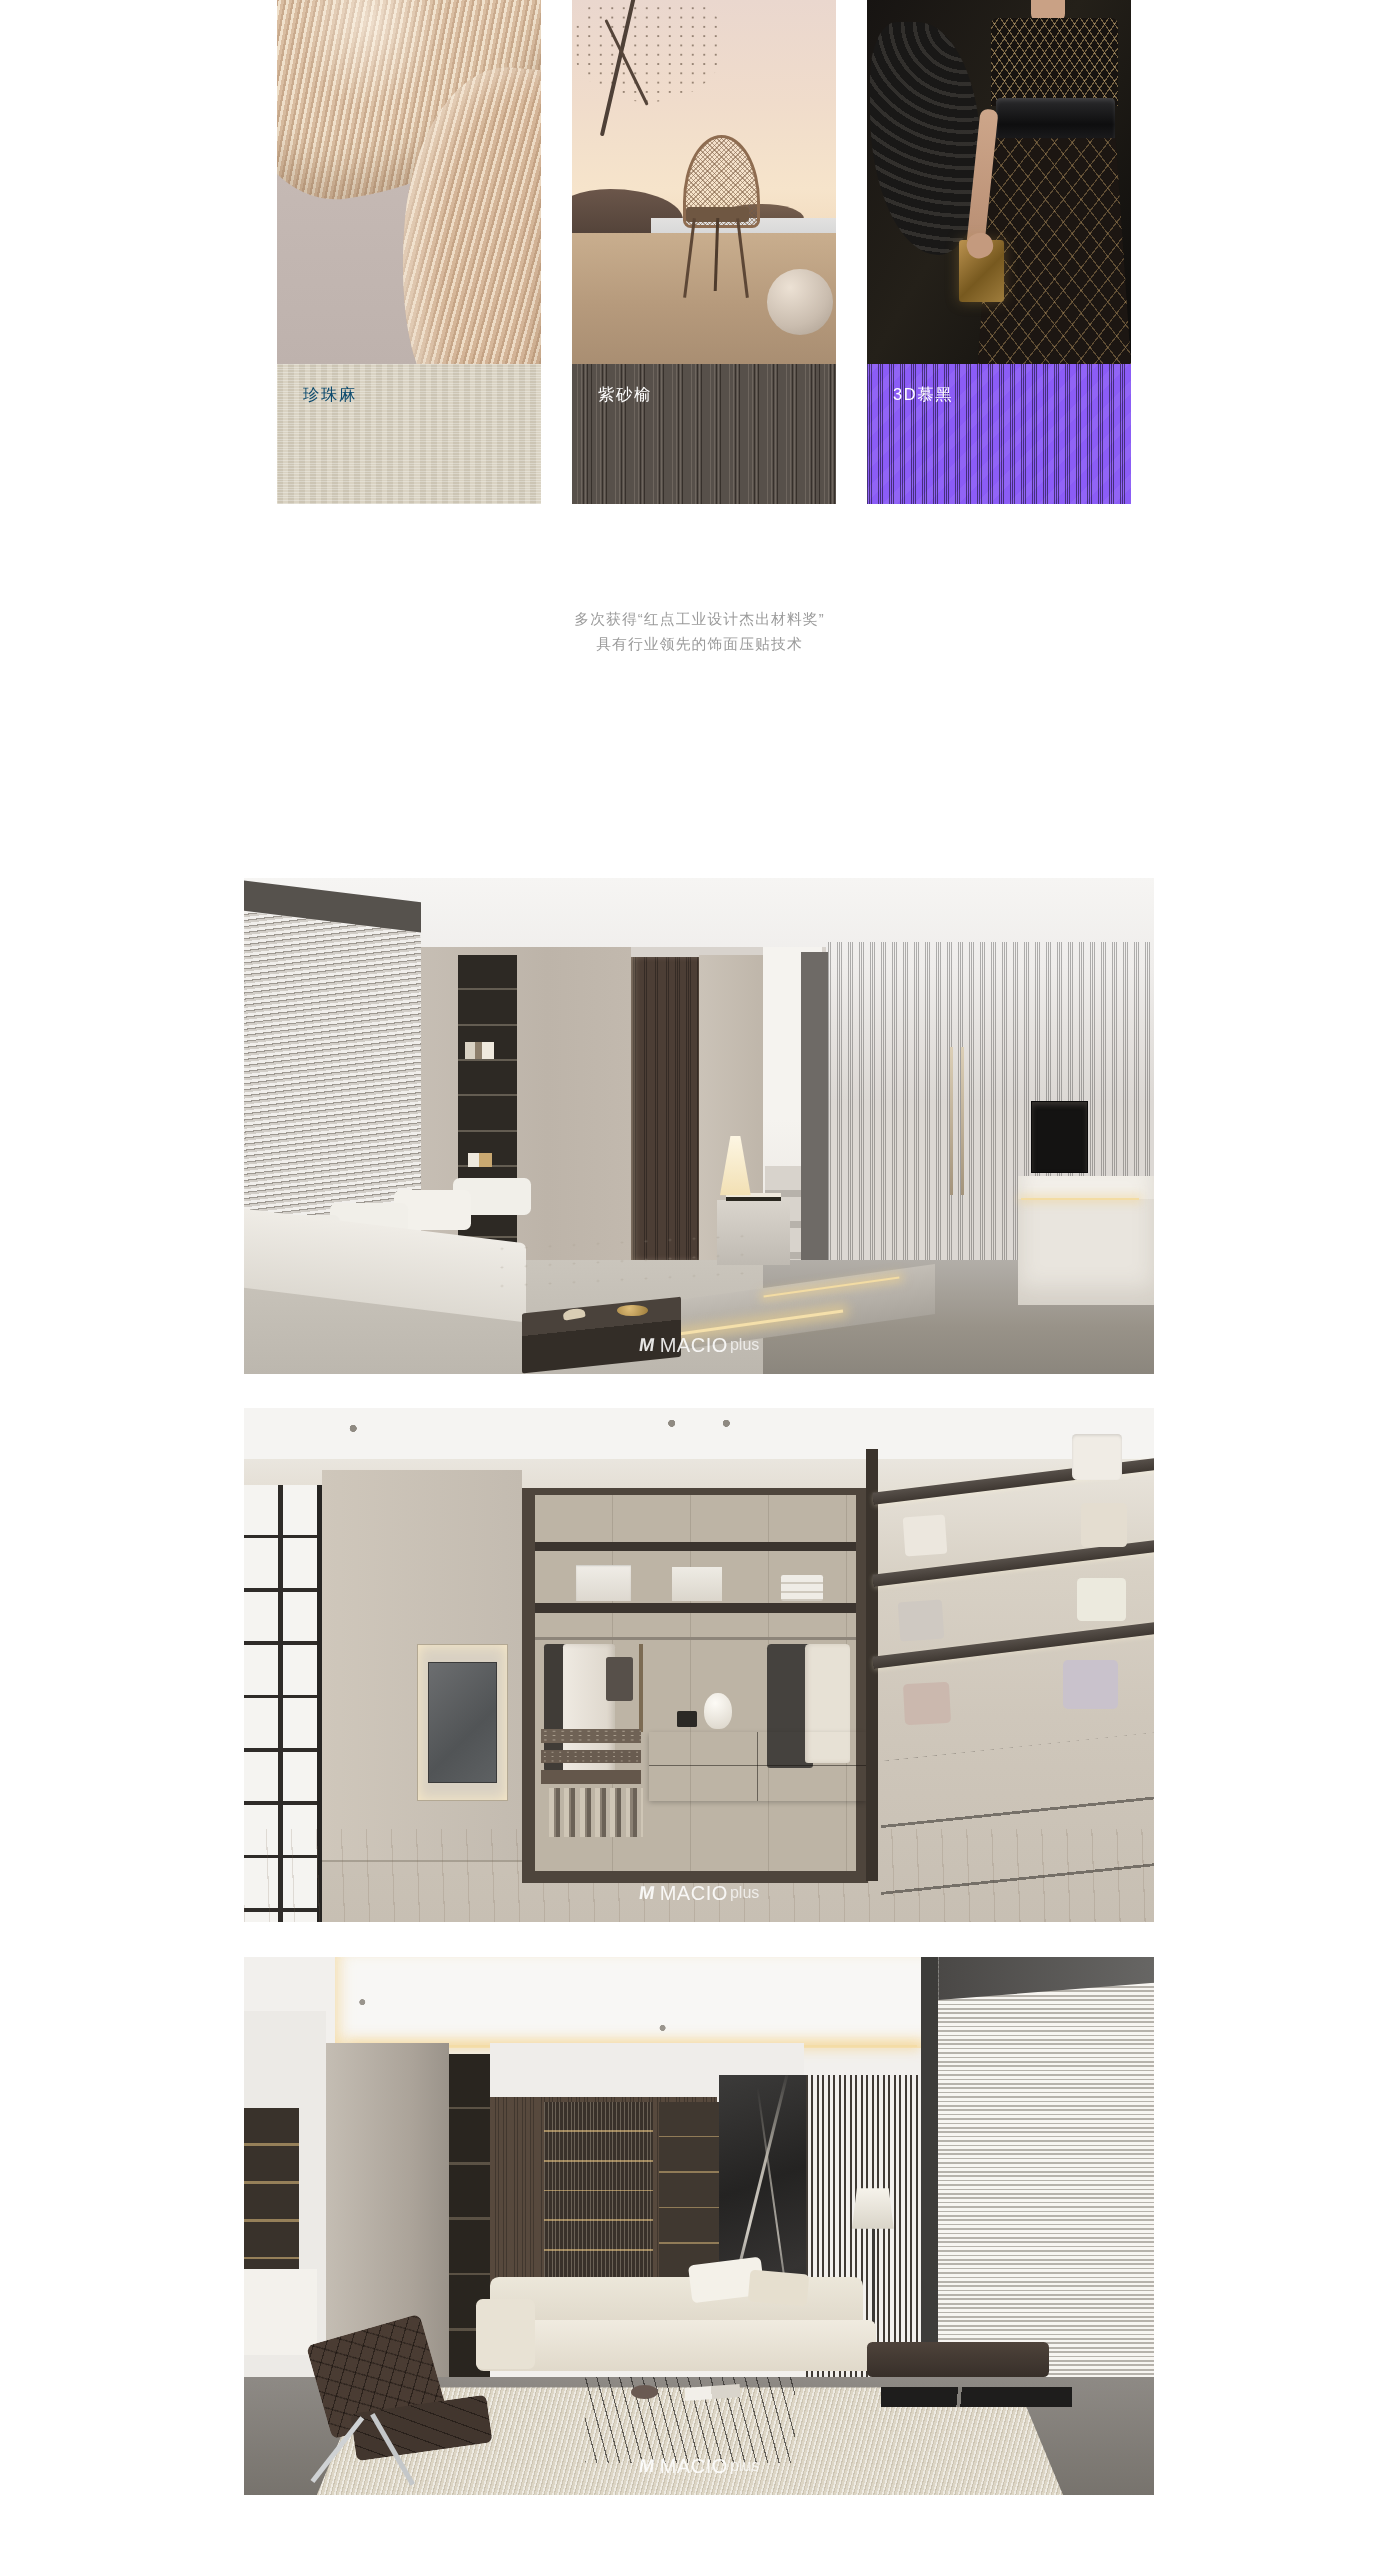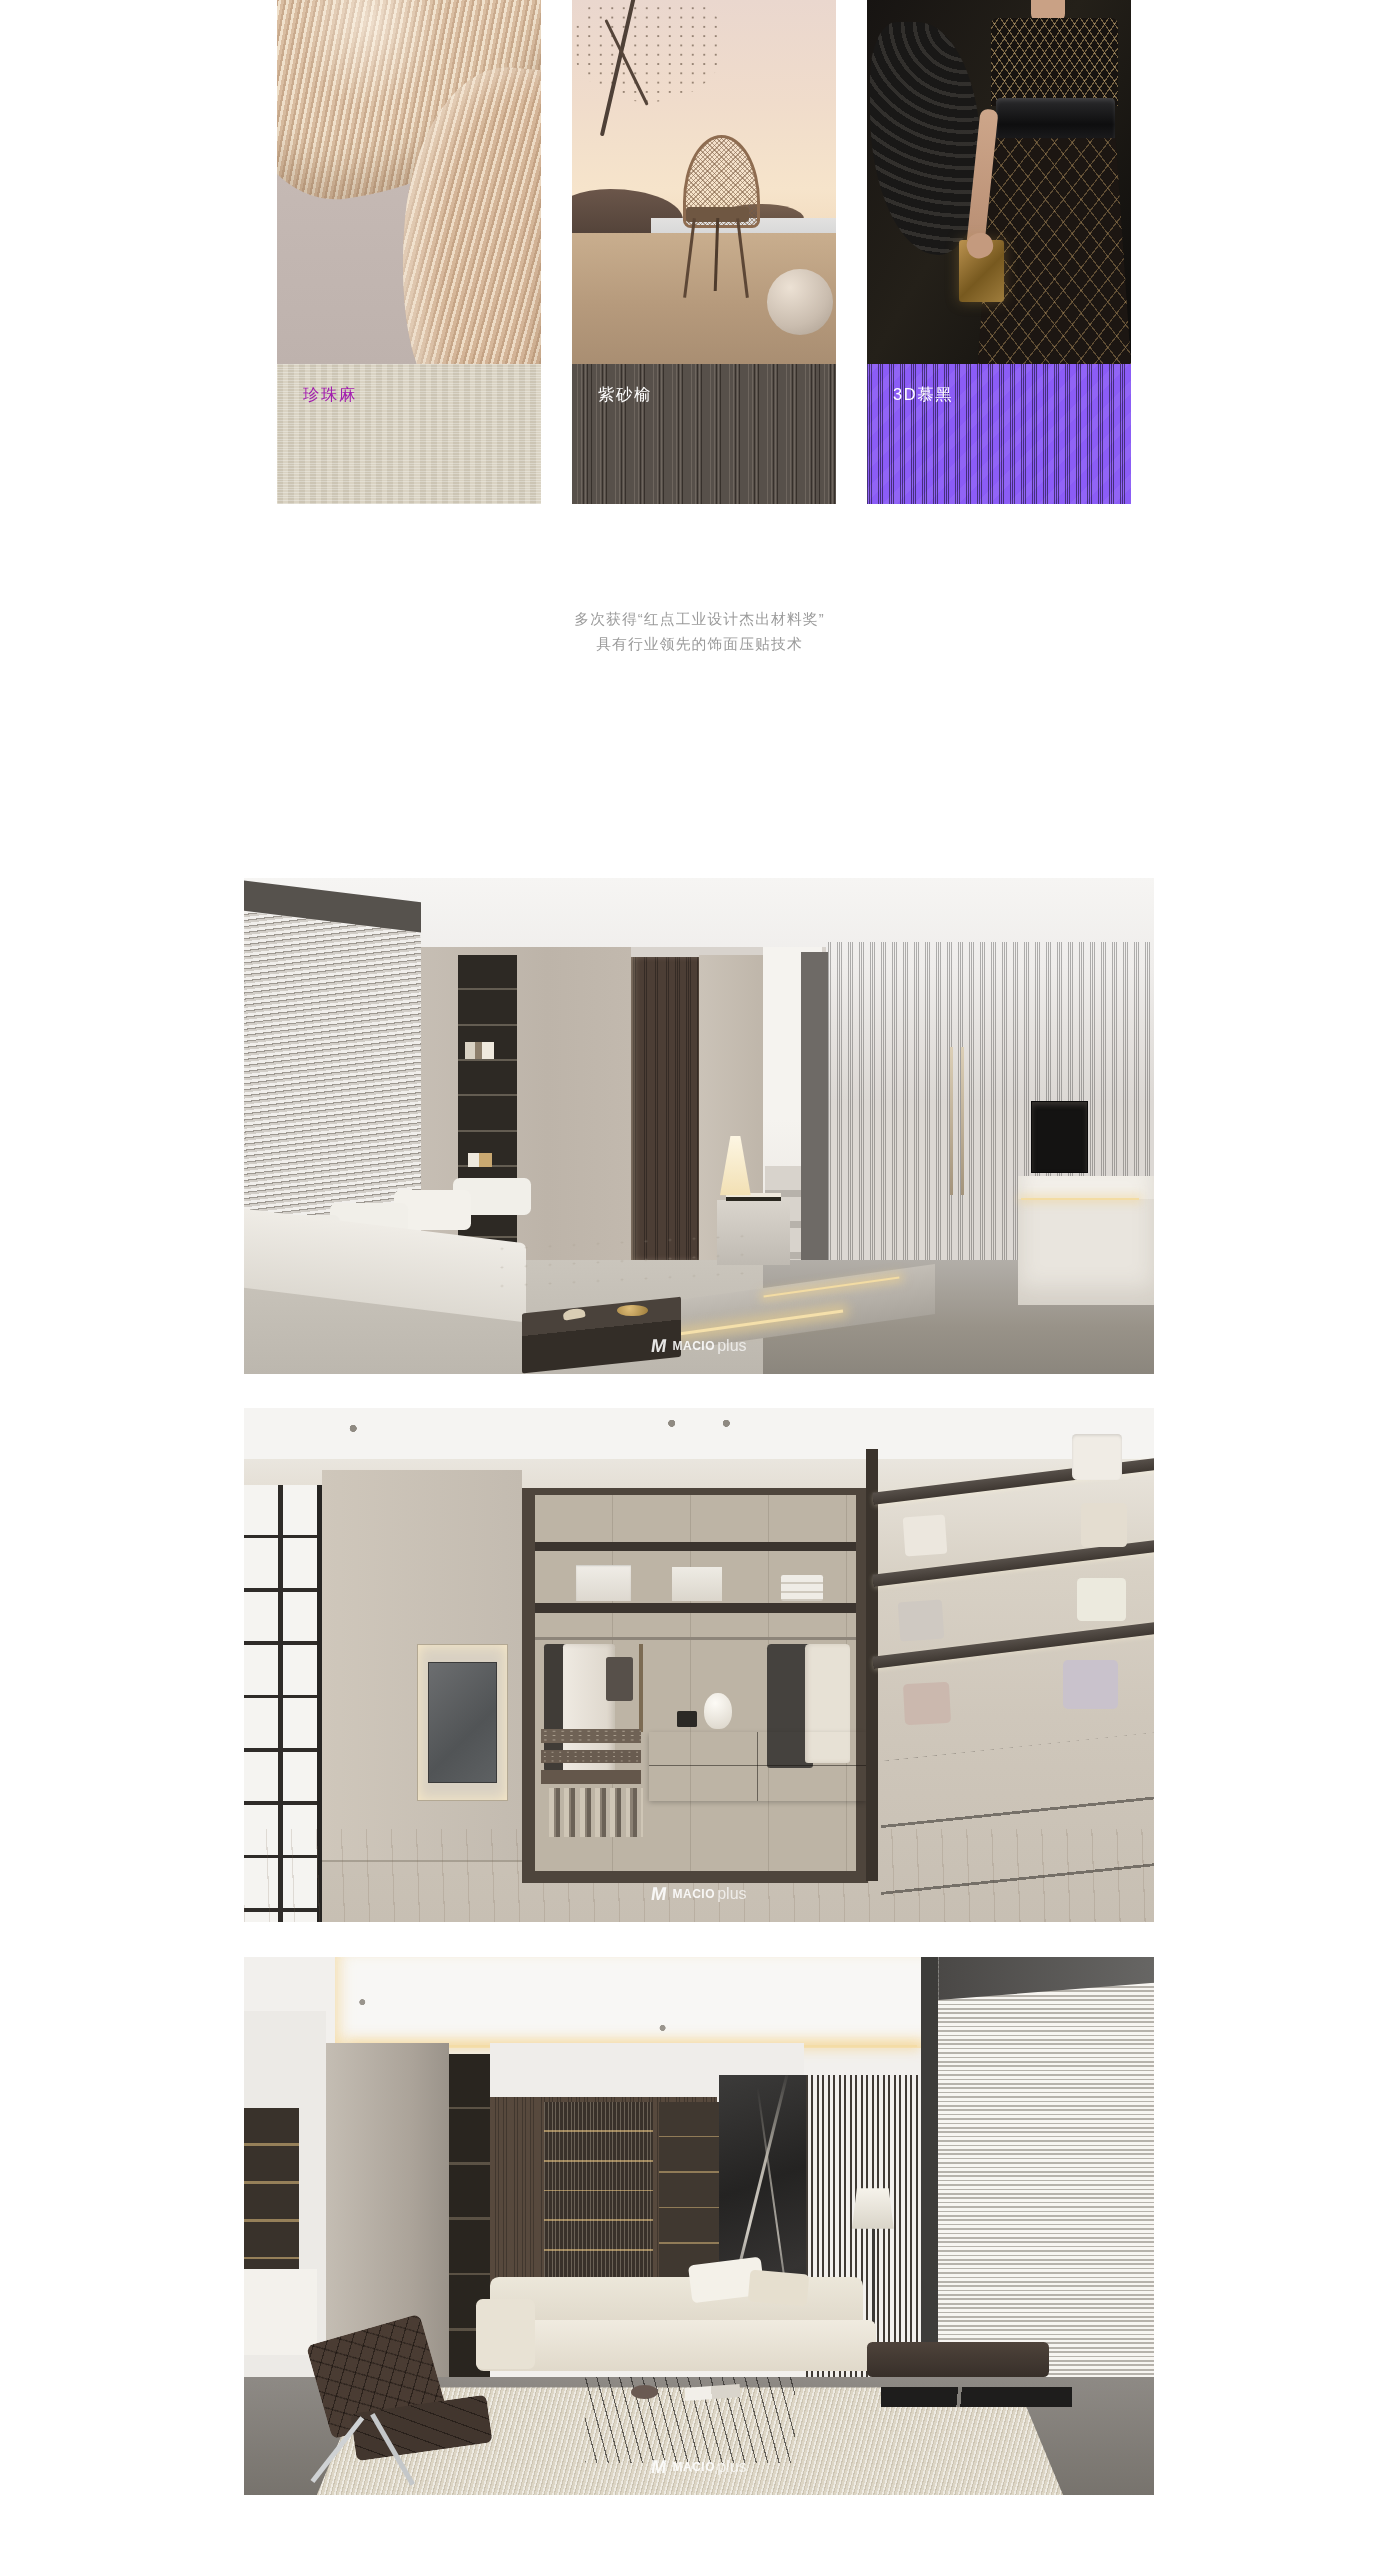--- a/index.html
+++ b/index.html
@@ -5,39 +5,39 @@
   html,body{margin:0;padding:0;background:#ffffff;}
   body{font-family:"Liberation Sans","DejaVu Sans",sans-serif;}
   .page{position:relative;width:1399px;height:2576px;background:#fff;overflow:hidden;margin:0 auto;}
   .a{position:absolute;}
   
   .cards{position:absolute;left:277px;top:0;width:855px;height:504px;display:flex;gap:31px;}
   .card{position:relative;width:264px;height:504px;}
   .card-photo{position:relative;width:264px;height:364px;overflow:hidden;}
   .card-swatch{position:relative;width:264px;height:140px;overflow:hidden;}
   .swatch-label{position:absolute;left:26px;top:19.7px;font-size:16.4px;letter-spacing:1.6px;color:#fff;}
-  .card:nth-child(1) .swatch-label{color:#a21caf;}
+  .card:nth-child(1) .swatch-label{color:#0c4a6e;}
   
   .brand-intro{position:absolute;left:0;top:591px;width:100%;text-align:center;}
   .brand-title{font-size:23px;color:#515153;letter-spacing:2.2px;}
   .brand-title .logo{font-weight:700;font-size:26px;letter-spacing:1.1px;color:#57575a;margin-left:8.7px;}
   .brand-title .logo::first-letter{font-size:1.12em;}
   .brand-lines{margin-top:16.4px;}
   .brand-lines p{margin:0;font-size:14.8px;line-height:24.6px;letter-spacing:1.1px;color:#9b9b9b;}
   
   .results{position:absolute;left:244px;top:793px;width:910px;text-align:center;}
   .eyebrow{font-size:10.4px;letter-spacing:4.9px;color:#cbcbcb;}
   .title-row{margin-top:4.9px;display:flex;align-items:center;gap:21px;}
   .title-row .line{flex:1;height:1.1px;background:#d8d8d8;}
   .sec-title{font-size:17.5px;letter-spacing:2.2px;color:#3a3a3c;white-space:nowrap;}
   
   .fig{position:absolute;left:244px;width:910px;overflow:hidden;}
   .wm{position:absolute;left:0;right:0;bottom:17.5px;display:flex;justify-content:center;align-items:center;gap:5.5px;color:#fff;opacity:.88;z-index:50;}
   .wm-m{font-weight:800;font-size:18.6px;transform:skewX(-8deg);}
-  .wm-n{font-weight:700;font-size:12px;letter-spacing:0.5px;}
+  .wm-n{font-weight:400;font-size:20px;letter-spacing:0.5px;}
   .wm-s{font-weight:300;font-size:16px;opacity:.8;margin-left:-3.3px;}
 </style>
 </head>
 <body>
 
 <div class="page">
 
   <section class="cards">
 
     <div class="card">

